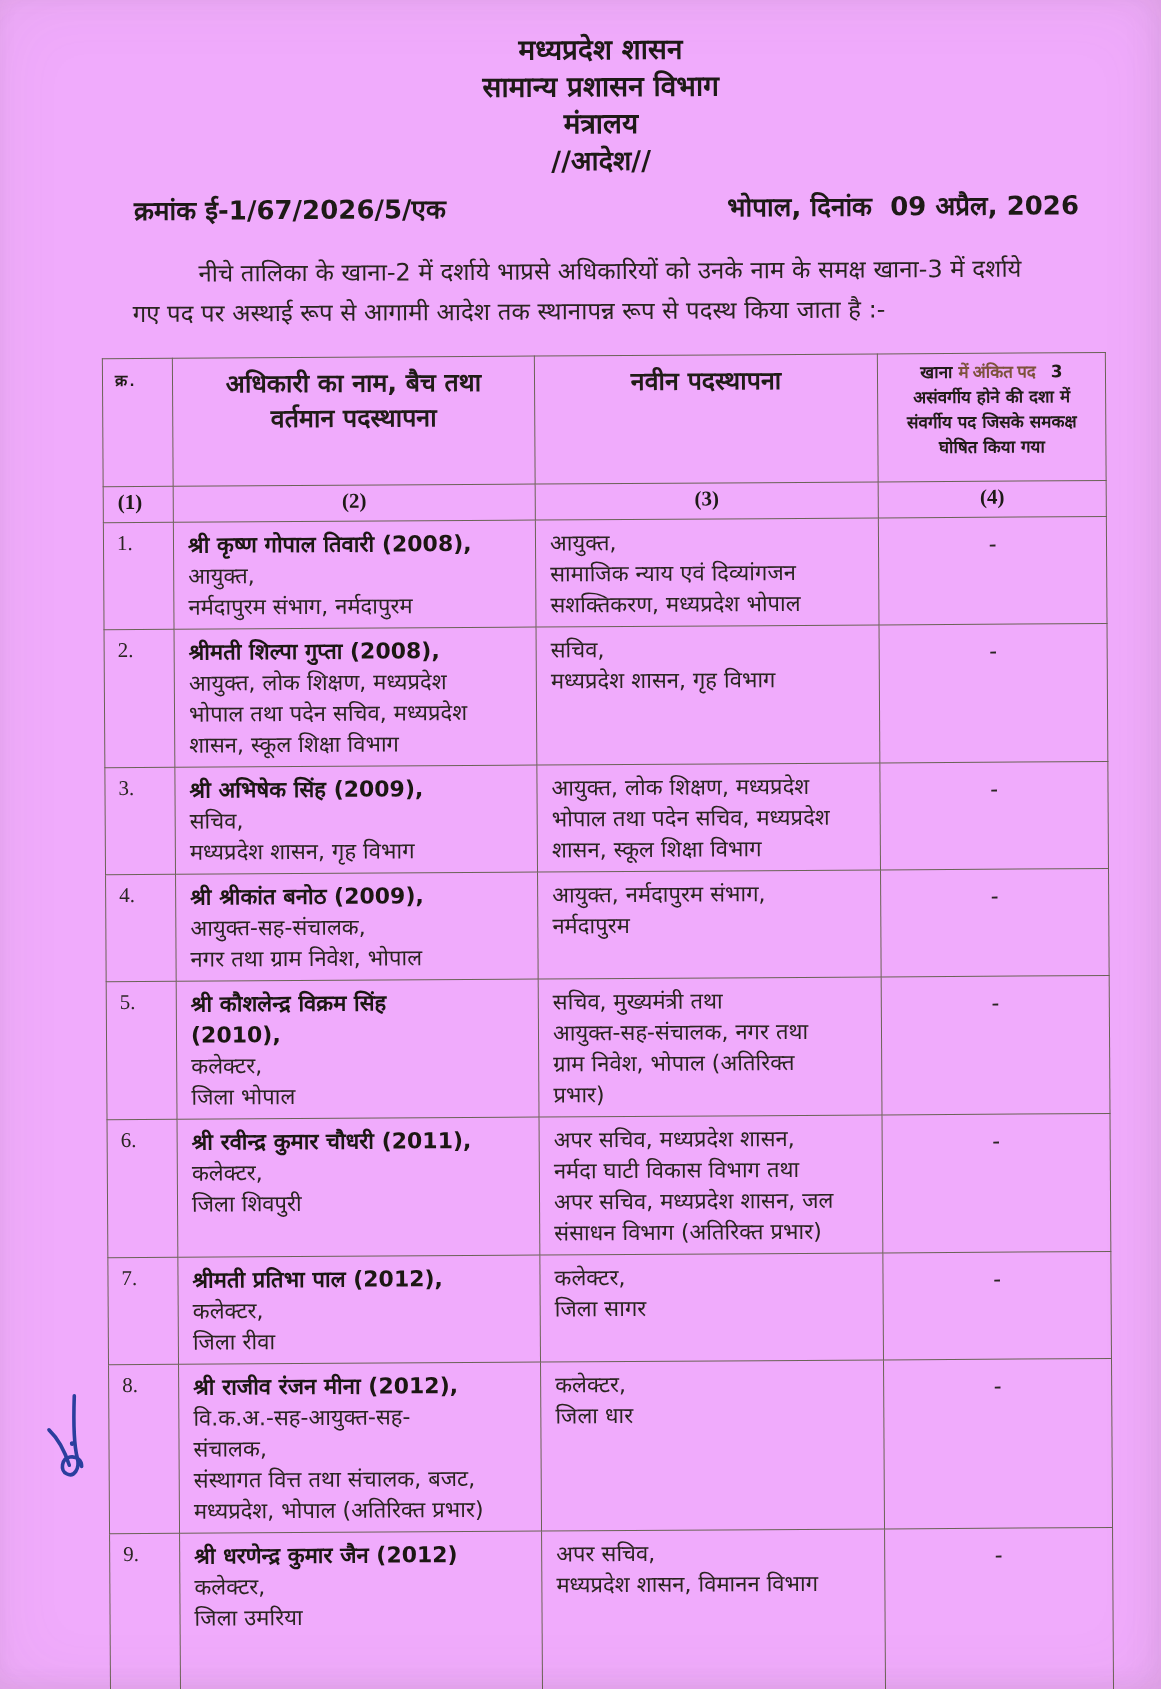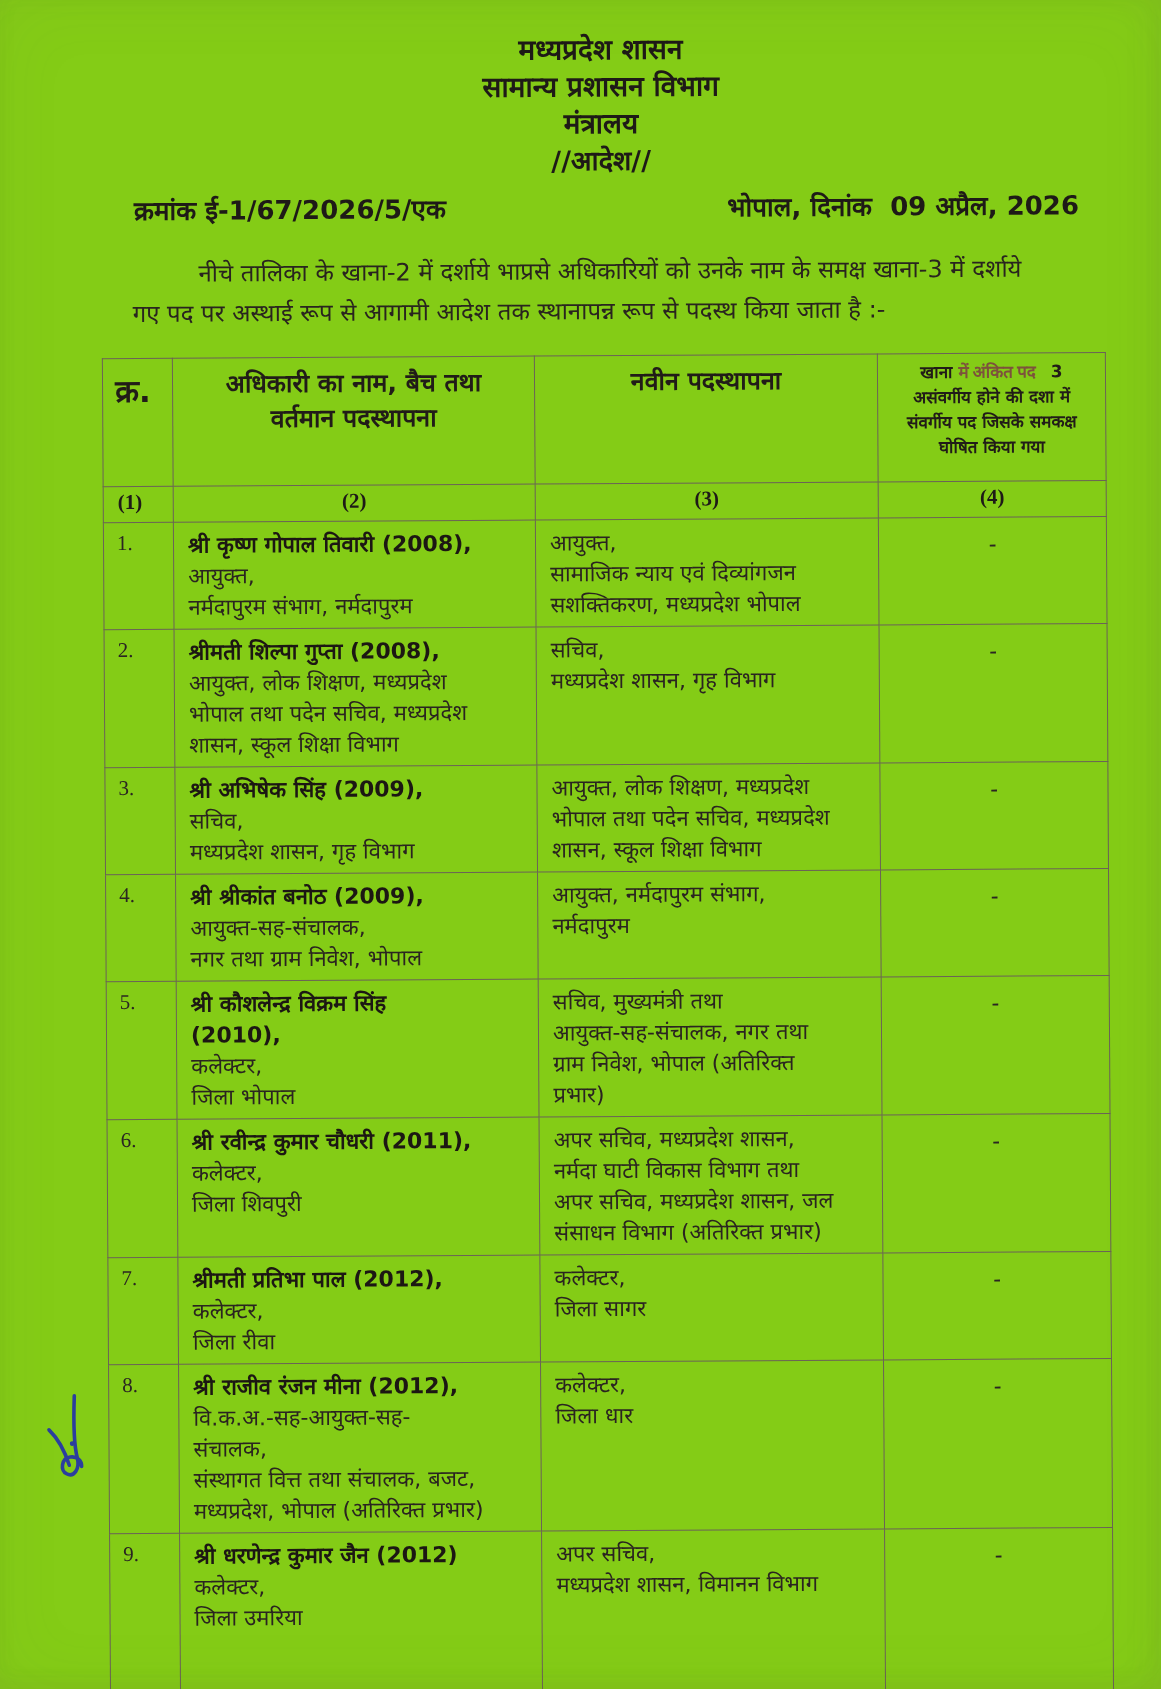--- a/index.html
+++ b/index.html
@@ -1,20 +1,20 @@
 <!DOCTYPE html>
 <html><head>
 <meta charset="utf-8">
 <style>
   html,body{margin:0;padding:0;background:#e9e7e2;}
   .page{
     position:relative;
     width:1161px;height:1689px;
     margin:0 auto;
-    background:#84cc16;
+    background:#f0abfc;
     overflow:hidden;
     font-family:"DejaVu Sans","Liberation Sans",sans-serif;
     color:#262220;
   }
   .page::after{
     content:"";position:absolute;inset:0;pointer-events:none;
     box-shadow:inset 0 0 70px rgba(120,110,90,.07), inset -14px 0 28px rgba(100,90,70,.05), inset 0 -8px 20px rgba(100,90,70,.05);
   }
   .tilt{position:absolute;inset:0;transform:rotate(-0.35deg);transform-origin:130px 380px;}
 
@@ -32,21 +32,21 @@
   .intro{margin:26px 60px 0 133px;font-size:24px;line-height:40px;color:#29241f;}
   .intro .l1{text-indent:66px;}
 
   
   table.main{border-collapse:collapse;table-layout:fixed;width:1003px;margin:24px 0 0 102px;background:transparent;}
   table.main th,table.main td{border:1px solid #6b6357;vertical-align:top;overflow:hidden;}
   col.c1{width:70px;}col.c2{width:362px;}col.c3{width:343px;}col.c4{width:228px;}
 
   tr.hrow{height:128px;}
   th{font-weight:700;color:#211c18;}
-  th.h1{font-size:31px;text-align:left;padding:10px 0 0 12px;vertical-align:top;}
+  th.h1{font-size:16px;text-align:left;padding:10px 0 0 12px;vertical-align:top;font-family:Liberation Mono, monospace;}
   th.h2,th.h3{font-size:25px;line-height:35px;text-align:center;padding-top:8px;}
   th.h4{font-size:17px;line-height:25px;text-align:center;padding:6px 4px 0;}
   th.h4 .tint{color:#7d523c;font-family:Liberation Serif, serif;}
   th.h4 .gap{display:inline-block;width:9px;}
 
   tr.subhead{height:36px;}
   tr.subhead td{font-family:"Liberation Serif","DejaVu Serif",serif;
     font-size:21px;font-weight:700;text-align:center;padding-top:3px;color:#1e1a17;}
   tr.subhead td.s1{text-align:left;padding-left:14px;}
 

